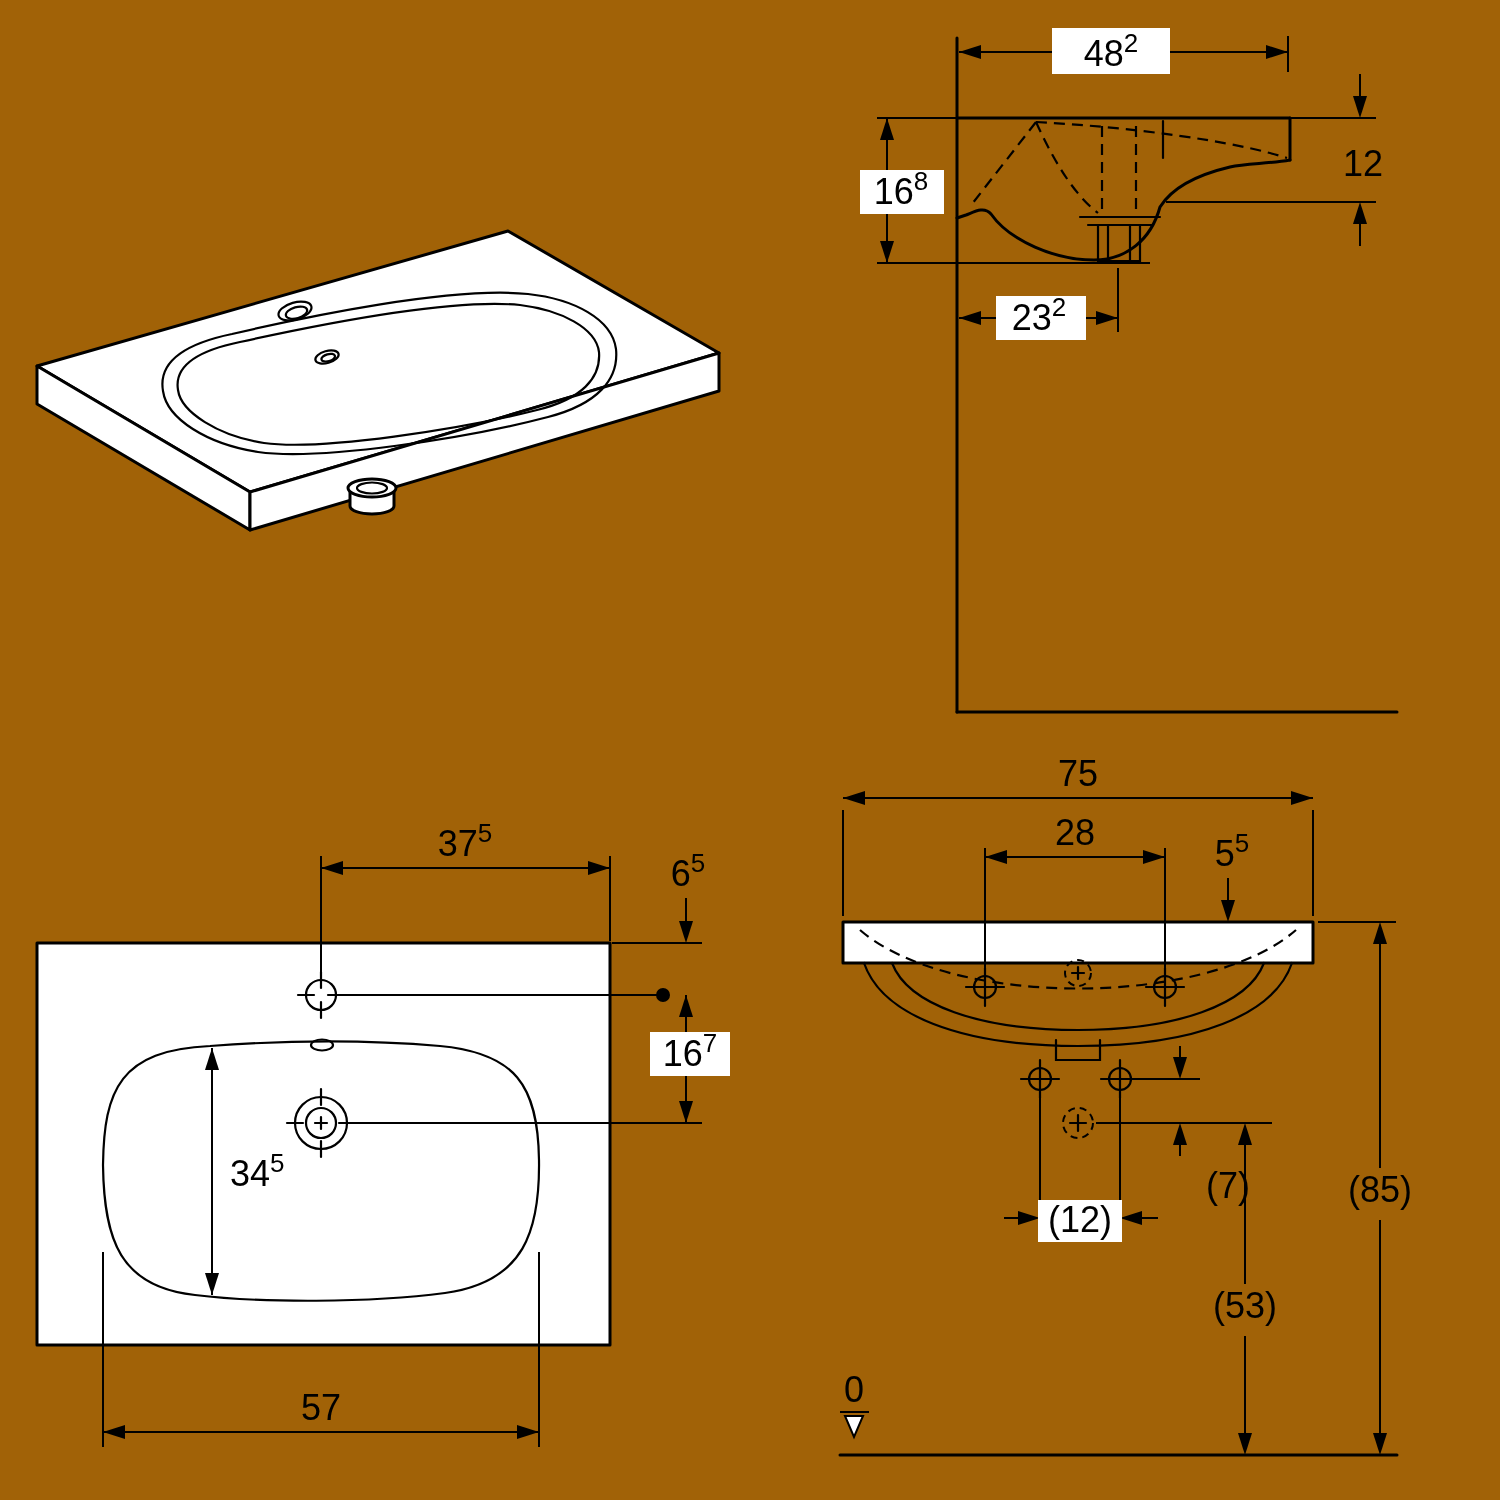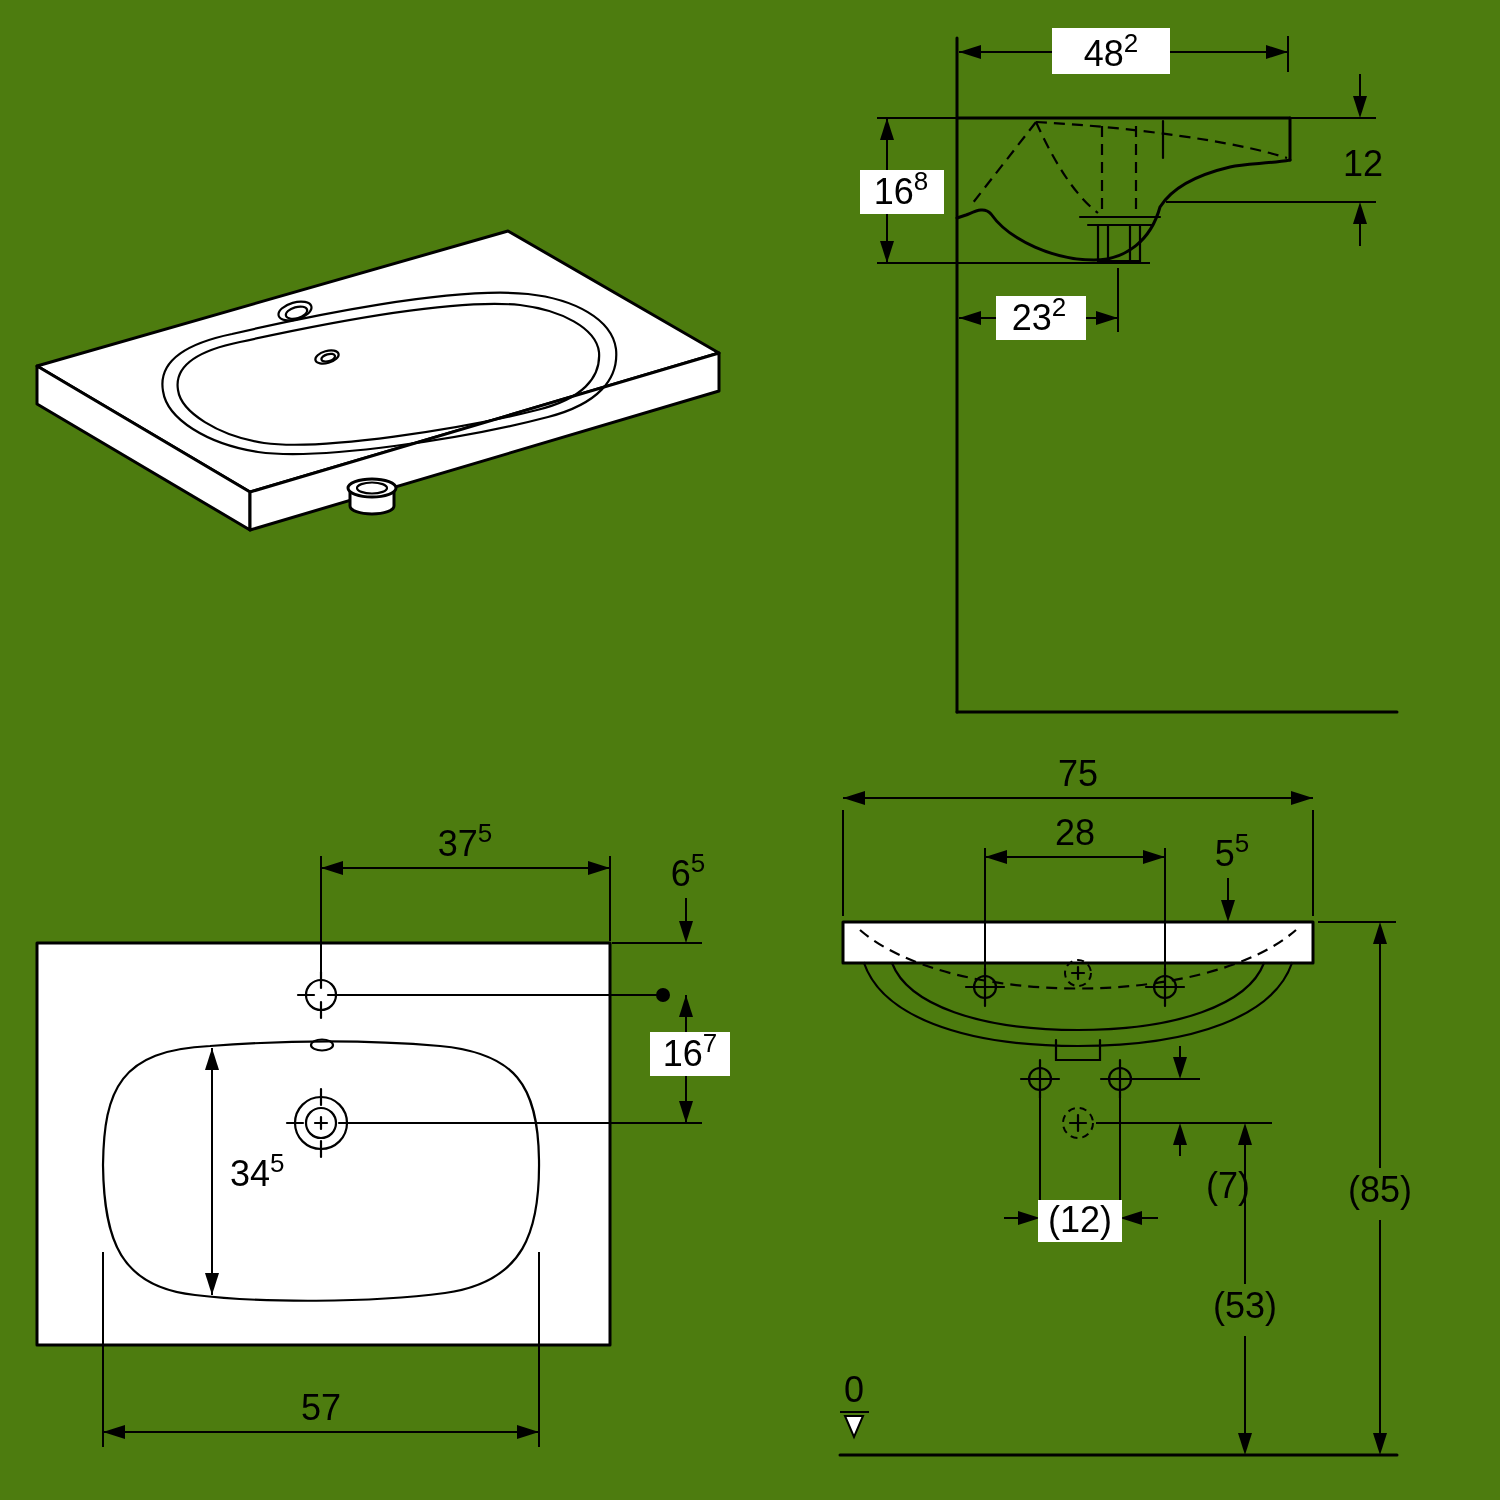--- a/index.html
+++ b/index.html
@@ -1,16 +1,16 @@
 <!DOCTYPE html>
 <html><head>
 <meta charset="utf-8">
 <style>
   html,body{margin:0;padding:0;background:#fff;}
-  .stage{position:relative;width:1500px;height:1500px;background:#4d7c0f;overflow:hidden;}
+  .stage{position:relative;width:1500px;height:1500px;background:#a16207;overflow:hidden;}
   svg{display:block;}
   .ol{fill:none;stroke:#000;stroke-width:3;stroke-linejoin:round;stroke-linecap:round;}
   .ol-f{fill:#fff;stroke:#000;stroke-width:3;stroke-linejoin:round;}
   .thin{fill:none;stroke:#000;stroke-width:2.2;stroke-linecap:round;}
   .dim{fill:none;stroke:#000;stroke-width:2;}
   .dash{fill:none;stroke:#000;stroke-width:2.2;stroke-dasharray:11 7;}
   .dash-s{fill:none;stroke:#000;stroke-width:2;stroke-dasharray:7 5;}
   .ah{fill:#000;stroke:none;}
   .bg{fill:#fff;stroke:none;}
   text{font-family:"Liberation Sans","DejaVu Sans",sans-serif;font-size:36px;fill:#000;}

